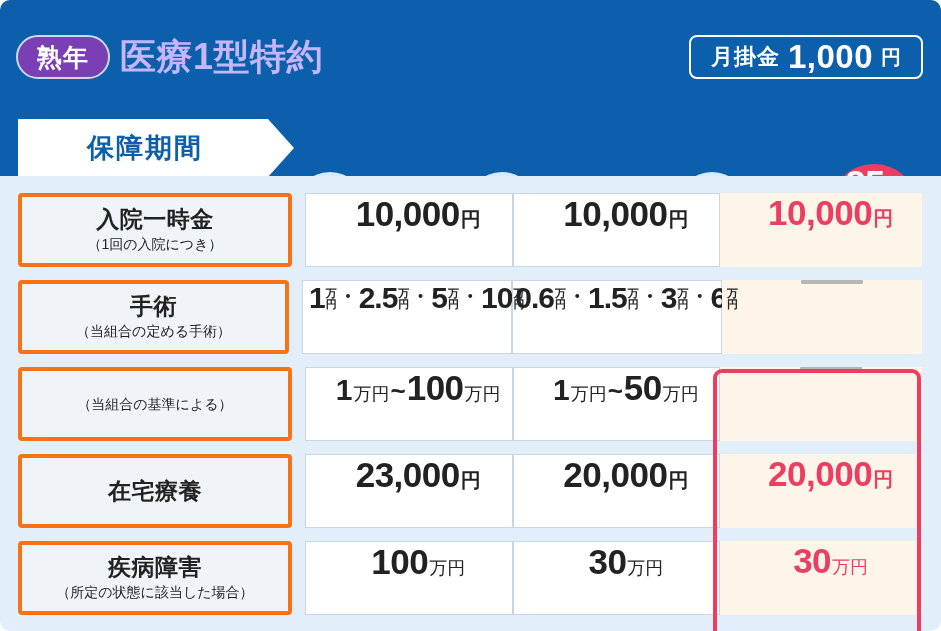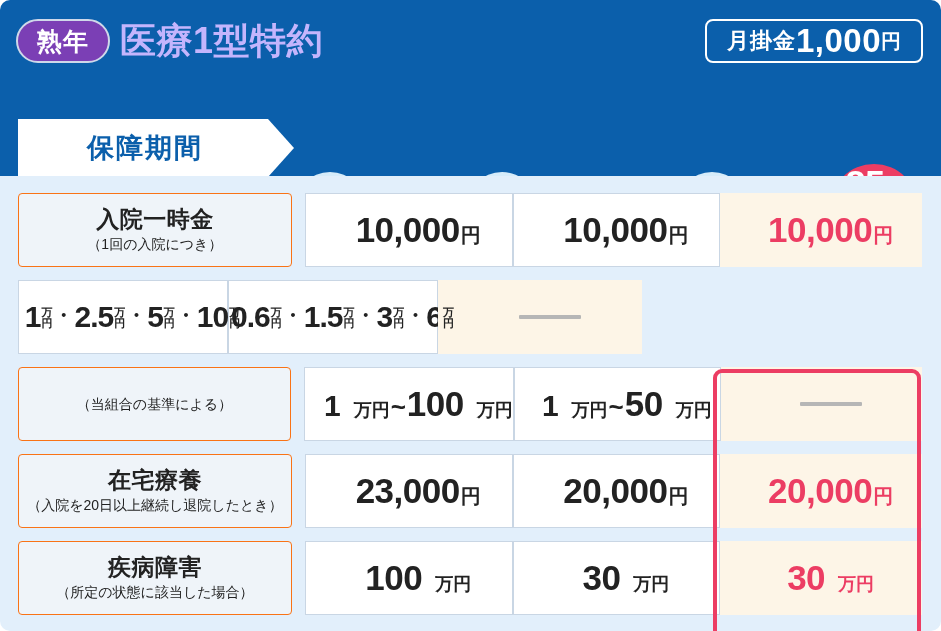--- a/index.html
+++ b/index.html
@@ -25,21 +25,21 @@
     top: 0;
     width: 941px;
     height: 176px;
     background: #0b5fab;
     border-radius: 10px 10px 0 0;
     box-sizing: border-box;
   }
   .header-top {
     position: absolute;
     left: 0;
-    top: 0;
+    top: 16px;
     width: 941px;
     height: 82px;
   }
   .badge-jukunen {
     position: absolute;
     left: 16px;
     top: 19px;
     width: 94px;
     height: 44px;
     border-radius: 22px;
@@ -68,20 +68,21 @@
     position: absolute;
     right: 18px;
     top: 19px;
     height: 44px;
     padding: 0 20px;
     border: 2px solid #ffffff;
     border-radius: 8px;
     color: #ffffff;
     display: flex;
     align-items: center;
+    gap: 8px;
     box-sizing: border-box;
   }
   .fee-label {
     font-size: 22px;
     font-weight: bold;
     letter-spacing: 1px;
   }
   .fee-amount {
     font-size: 33px;
     font-weight: bold;
@@ -192,42 +193,42 @@
     flex-direction: column;
     align-items: center;
     justify-content: center;
     background: #ffffff;
     border: 1px solid #c9d6e4;
   }
   .cell-label {
     width: 277px;
     background: #eff4f9;
     border-radius: 4px;
-    border: 1px solid #f97316;
+    border: 4px solid #f97316;
     margin-right: 13px;
     padding: 0 6px;
   }
   .label-main {
     font-size: 23px;
     font-weight: bold;
     color: #222222;
     line-height: 29px;
     letter-spacing: 0.5px;
   }
   .label-sub {
     font-size: 14px;
     color: #222222;
     line-height: 21px;
     letter-spacing: 0;
     white-space: nowrap;
   }
   .cell-val {
     width: 210px;
     border-right: none;
-    justify-content: center;
+    justify-content: flex-start;
     padding-left: 19px;
   }
   .cell-val.col1 { border-right: 1px solid #c9d6e4; }
   .cell-val.col2 { border-right: 1px solid #c9d6e4; }
   .cell-val.col3 {
     background: #fdf5e7;
     border: none;
     width: 204px;
   }
 
@@ -245,22 +246,22 @@
     letter-spacing: -0.5px;
   }
   .unit {
     font-size: 20px;
     font-weight: bold;
     margin-left: 1px;
   }
   .num-sm { font-size: 30px; font-weight: bold; }
   .unit-man {
     font-size: 18px;
-    font-weight: bold;
-    margin-left: 13px;
+    font-weight: normal;
+    margin-left: 1px;
   }
   .tilde { font-size: 26px; font-weight: bold; margin: 0 1px; }
 
   
   .val-surgery {
     display: flex;
     align-items: center;
     justify-content: center;
     white-space: nowrap;
     color: #222222;
@@ -390,20 +391,24 @@
         </div>
         <div class="cell cell-val col3">
           <span class="val">
             <span class="num">10,000</span>
             <span class="unit">円</span>
           </span>
         </div>
       </div>
 
       <div class="row">
+        <div class="cell cell-label">
+          <span class="label-main">手術</span>
+          <span class="label-sub">（当組合の定める手術）</span>
+        </div>
         <div class="cell cell-val col1">
           <span class="val-surgery">
             <span class="s-num">1</span>
             <span class="s-stack">
               <span>万</span>
               <span>円</span>
             </span>
             <span class="s-dot">・</span>
             <span class="s-num">2.5</span>
             <span class="s-stack">
@@ -479,21 +484,20 @@
           </span>
         </div>
         <div class="cell cell-val col3">
           <span class="dash"></span>
         </div>
       </div>
 
       <div class="row">
         <div class="cell cell-label">
           <span class="label-main">在宅療養</span>
-          <span class="label-sub">（入院を20日以上継続し退院したとき）</span>
         </div>
         <div class="cell cell-val col1">
           <span class="val">
             <span class="num">23,000</span>
             <span class="unit">円</span>
           </span>
         </div>
         <div class="cell cell-val col2">
           <span class="val">
             <span class="num">20,000</span>

